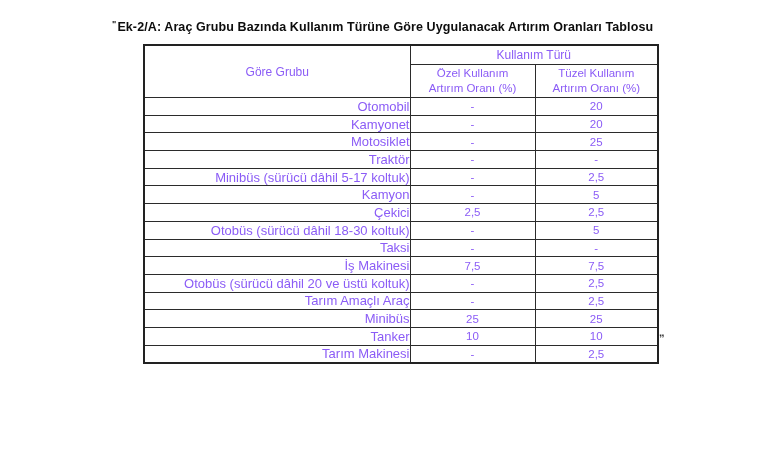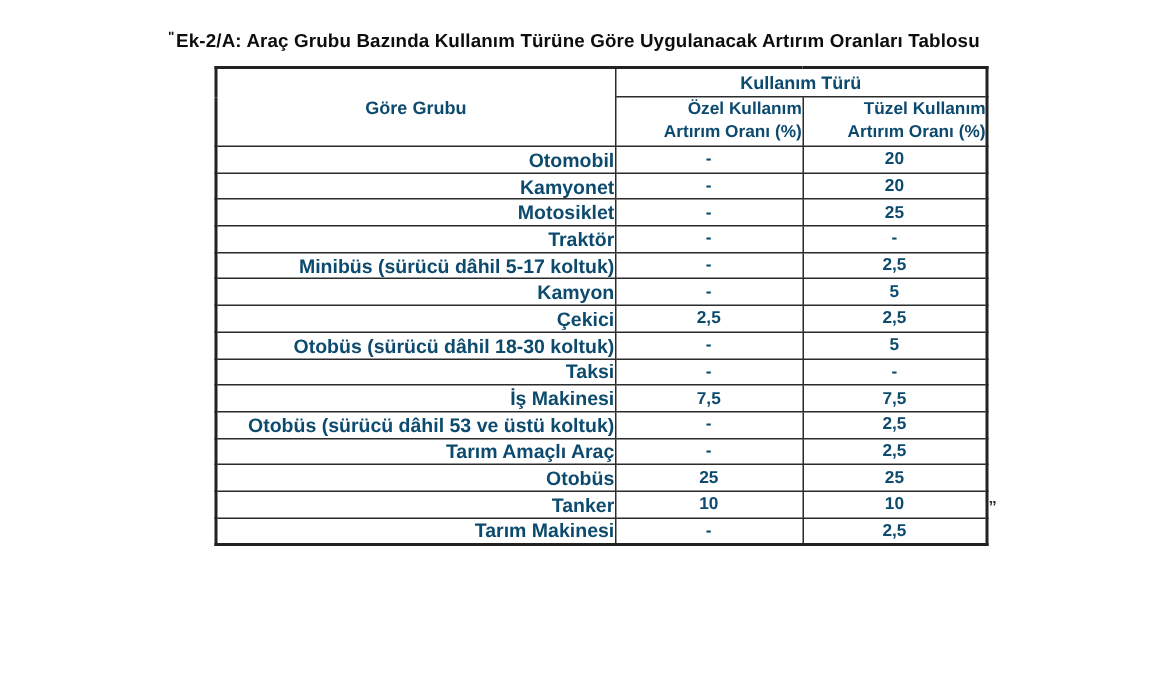--- a/index.html
+++ b/index.html
@@ -39,39 +39,39 @@
     top: 44px;
     border-collapse: collapse;
     table-layout: fixed;
     width: 514px;
     background: #ffffff;
     border: 2px solid #222222;
   }
   table.rates th, table.rates td {
     border: 1.5px solid #2b2b2b;
     padding: 0;
-    font-weight: bold;
-    color: #0c4a6e;
+    font-weight: normal;
+    color: #8b5cf6;
     overflow: hidden;
     white-space: nowrap;
   }
   th.hc1 {
     font-size: 12px;
     text-align: center;
     vertical-align: middle;
   }
   th.hgroup {
     font-size: 12px;
     text-align: center;
     height: 18px;
     vertical-align: middle;
   }
   th.hsub {
     font-size: 11.5px;
-    text-align: right;
+    text-align: center;
     height: 32px;
     vertical-align: middle;
     line-height: 15px;
   }
   td.c1 {
     font-size: 13px;
     text-align: right;
     padding-right: 4px;
     height: 16.7px;
     vertical-align: middle;
@@ -165,31 +165,31 @@
         <td class="c1">Taksi</td>
         <td class="c2">-</td>
         <td class="c3">-</td>
       </tr>
       <tr>
         <td class="c1">İş Makinesi</td>
         <td class="c2">7,5</td>
         <td class="c3">7,5</td>
       </tr>
       <tr>
-        <td class="c1">Otobüs (sürücü dâhil 53 ve üstü koltuk)</td>
+        <td class="c1">Otobüs (sürücü dâhil 20 ve üstü koltuk)</td>
         <td class="c2">-</td>
         <td class="c3">2,5</td>
       </tr>
       <tr>
         <td class="c1">Tarım Amaçlı Araç</td>
         <td class="c2">-</td>
         <td class="c3">2,5</td>
       </tr>
       <tr>
-        <td class="c1">Otobüs</td>
+        <td class="c1">Minibüs</td>
         <td class="c2">25</td>
         <td class="c3">25</td>
       </tr>
       <tr>
         <td class="c1">Tanker</td>
         <td class="c2">10</td>
         <td class="c3">10</td>
       </tr>
       <tr>
         <td class="c1">Tarım Makinesi</td>

